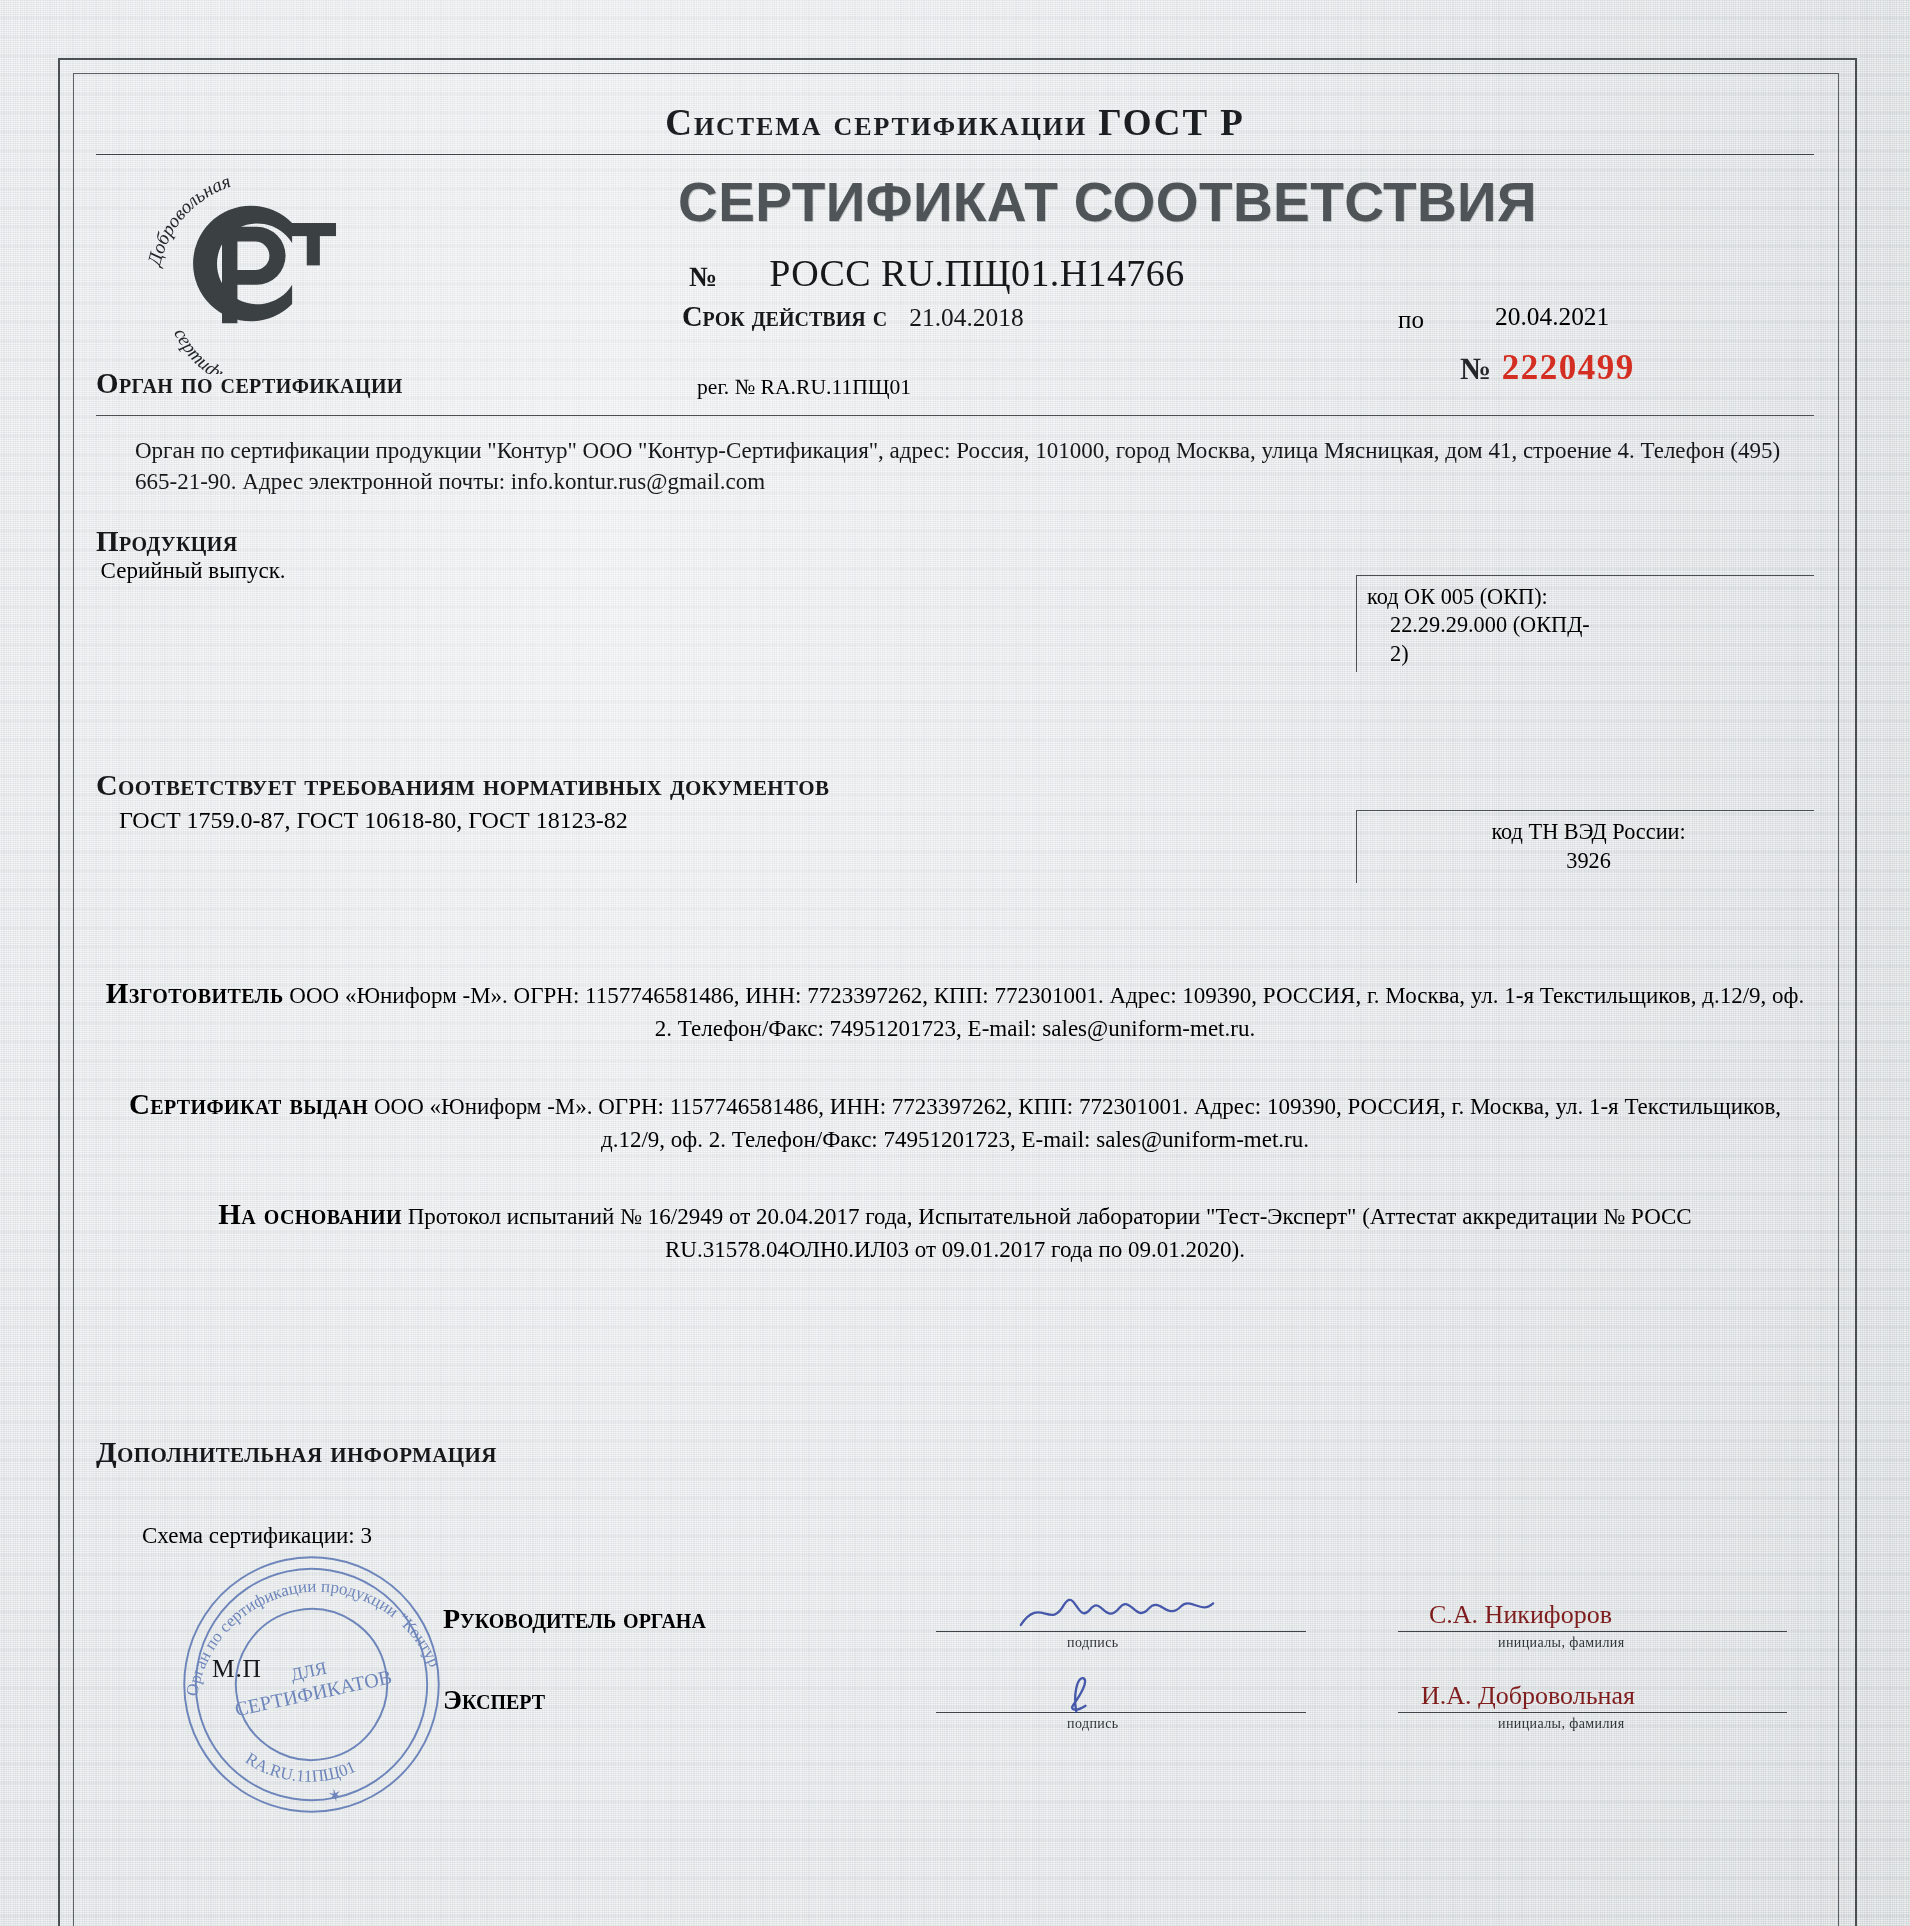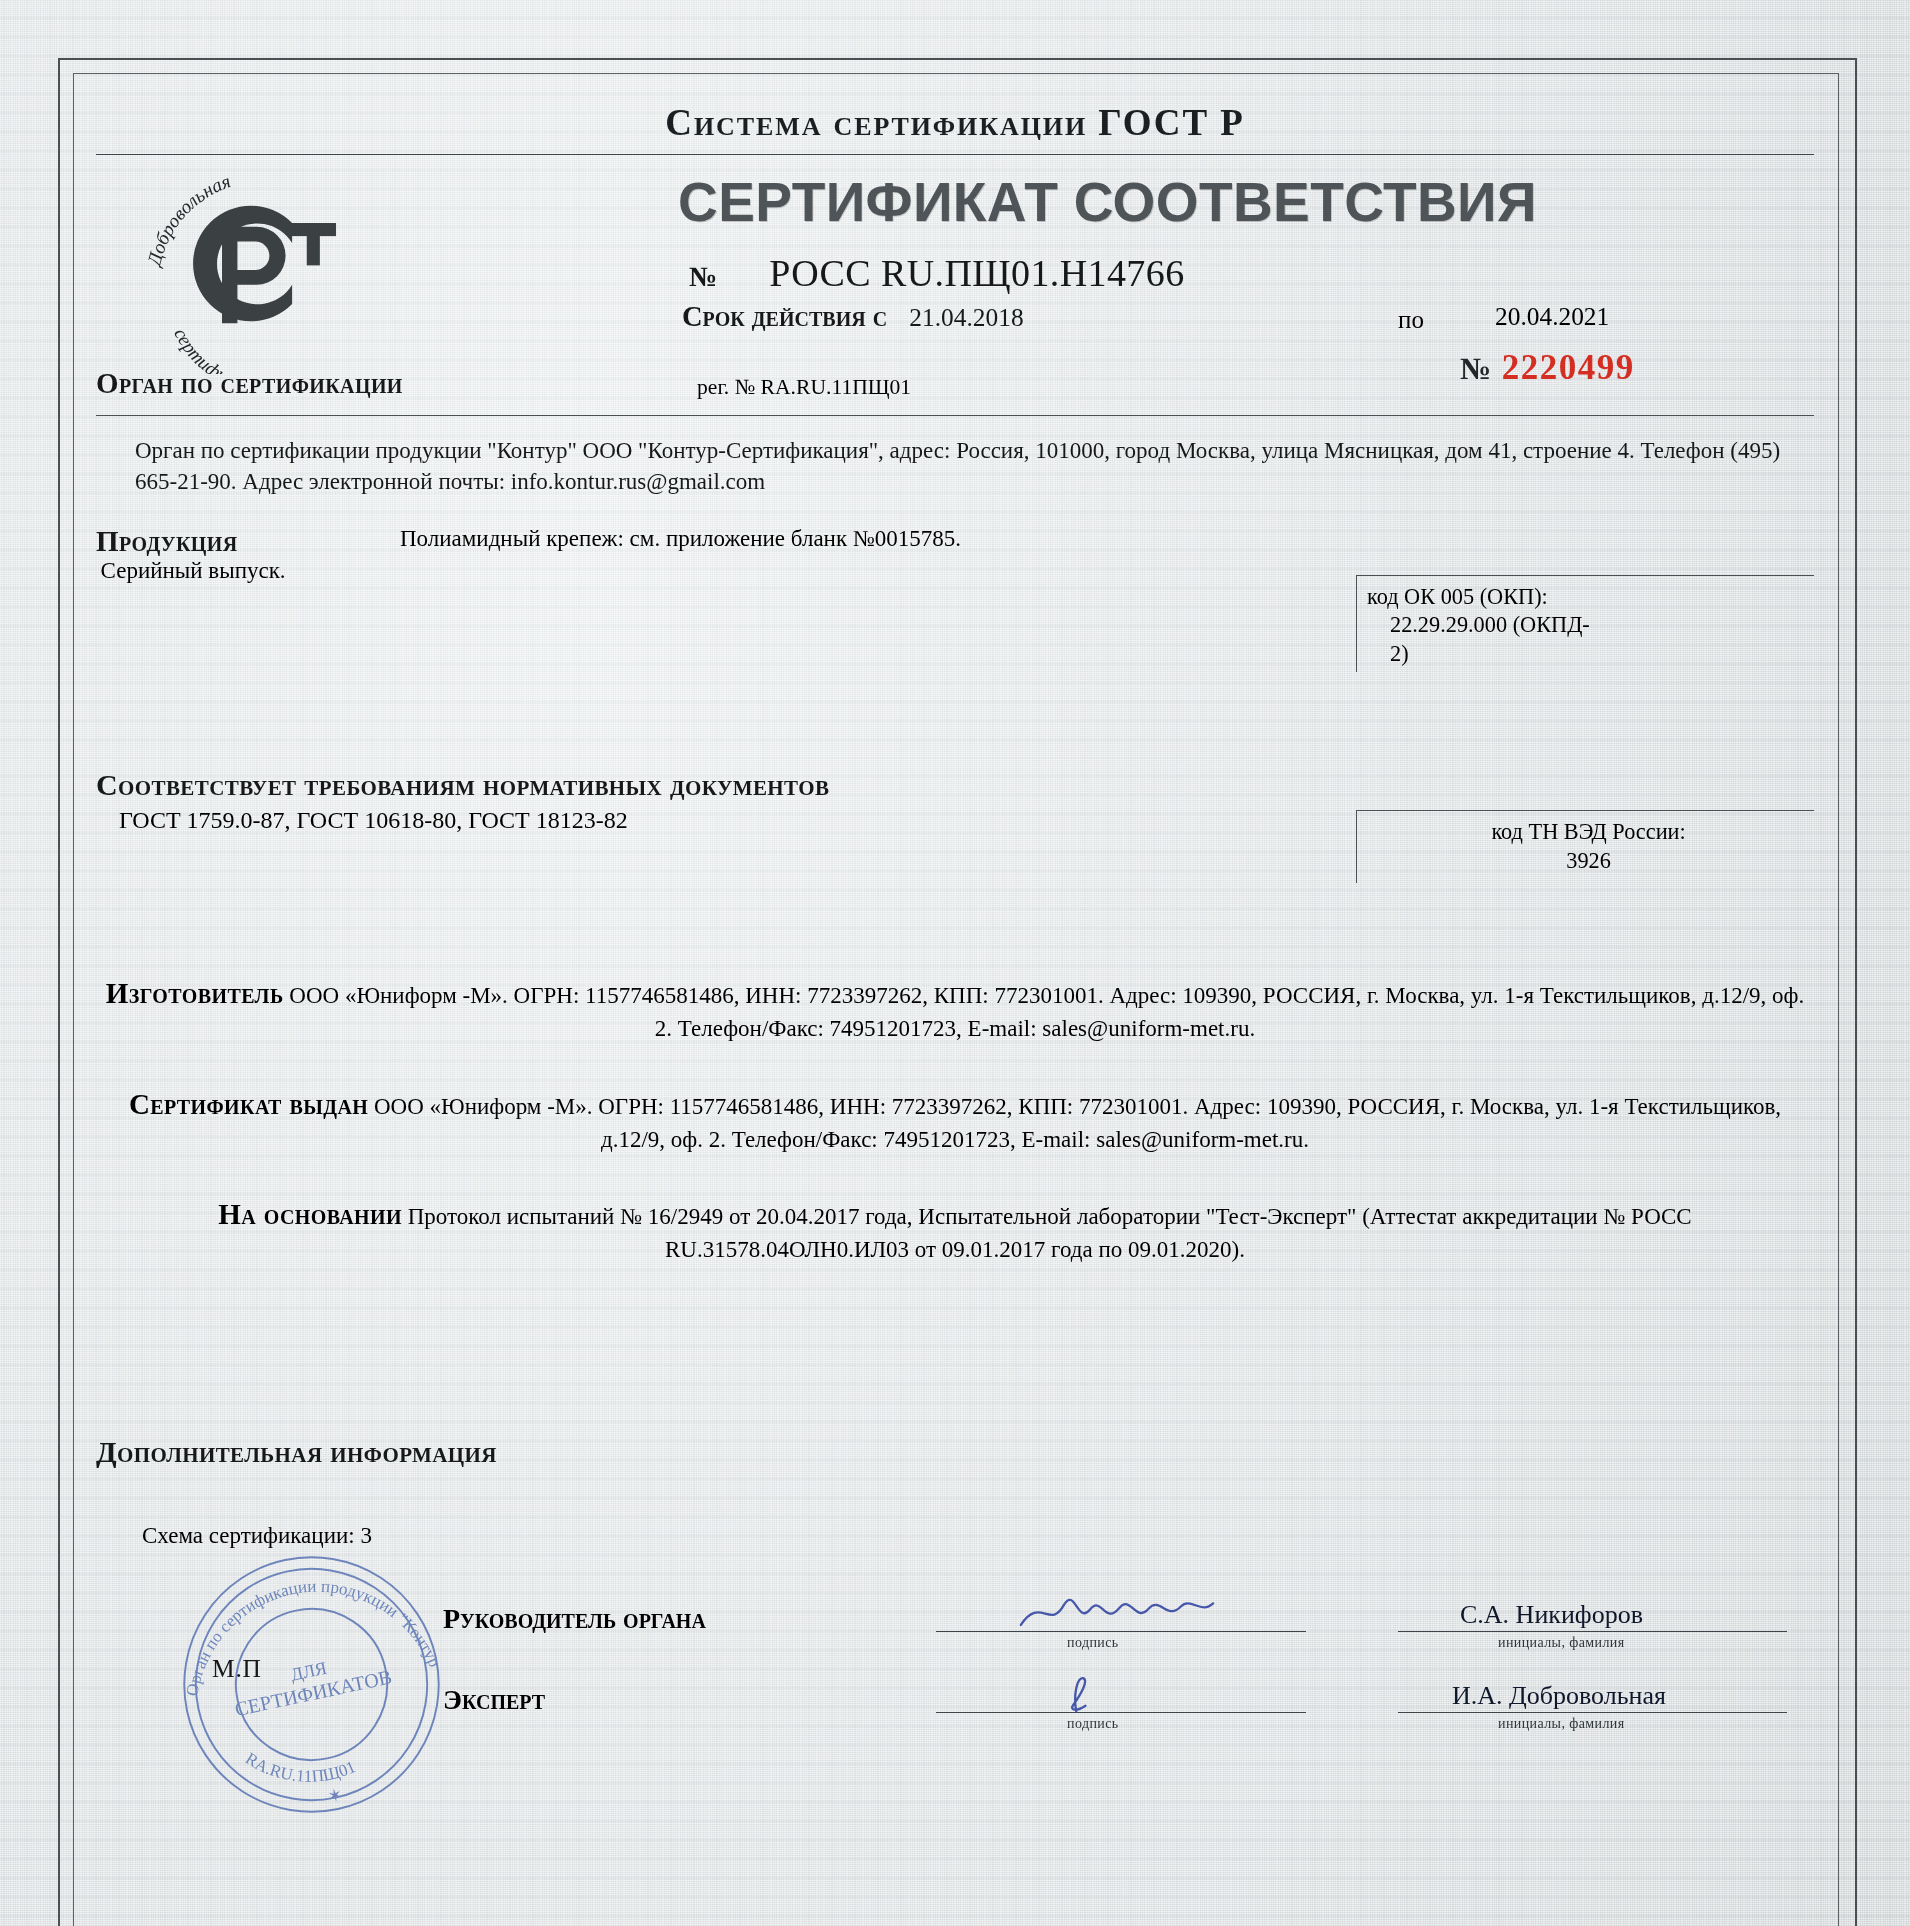--- a/index.html
+++ b/index.html
@@ -329,22 +329,21 @@
   }
   .sig-cap {
     position: absolute;
     font-size: 14px;
     letter-spacing: 0.4px;
     color: #30353a;
   }
   .sig-name {
     position: absolute;
     font-size: 26px;
-    color: #0f172a;
-    margin-left: 31px;
+    color: #7f1d1d;
   }
   .stamp {
     position: absolute;
     left: 69px;
     top: -42px;
     width: 293px;
     height: 293px;
     opacity: 0.72;
   }
   .handsig {
@@ -415,21 +414,20 @@
     <div class="org-row">
       <span class="sec-head">Орган по сертификации</span>
       <span class="org-reg">рег. № RA.RU.11ПЩ01</span>
     </div>
     <div class="org-rule"></div>
     <div class="org-body body-text">Орган по сертификации продукции "Контур" ООО "Контур-Сертификация", адрес: Россия, 101000, город Москва, улица Мясницкая, дом 41, строение 4. Телефон (495) 665-21-90. Адрес электронной почты: info.kontur.rus@gmail.com</div>
 
     
     <div class="prod-block">
       <span class="sec-head prod-head">Продукция</span>
-      <div class="prod-text">Полиамидный крепеж: см. приложение бланк №0015785.</div>
       <div class="prod-serial">Серийный выпуск.</div>
       <div class="code-box">
         <div>код ОК 005 (ОКП):</div>
         <div class="ln2">22.29.29.000 (ОКПД-</div>
         <div class="ln2">2)</div>
       </div>
     </div>
 
     
     <div class="conf-block">

